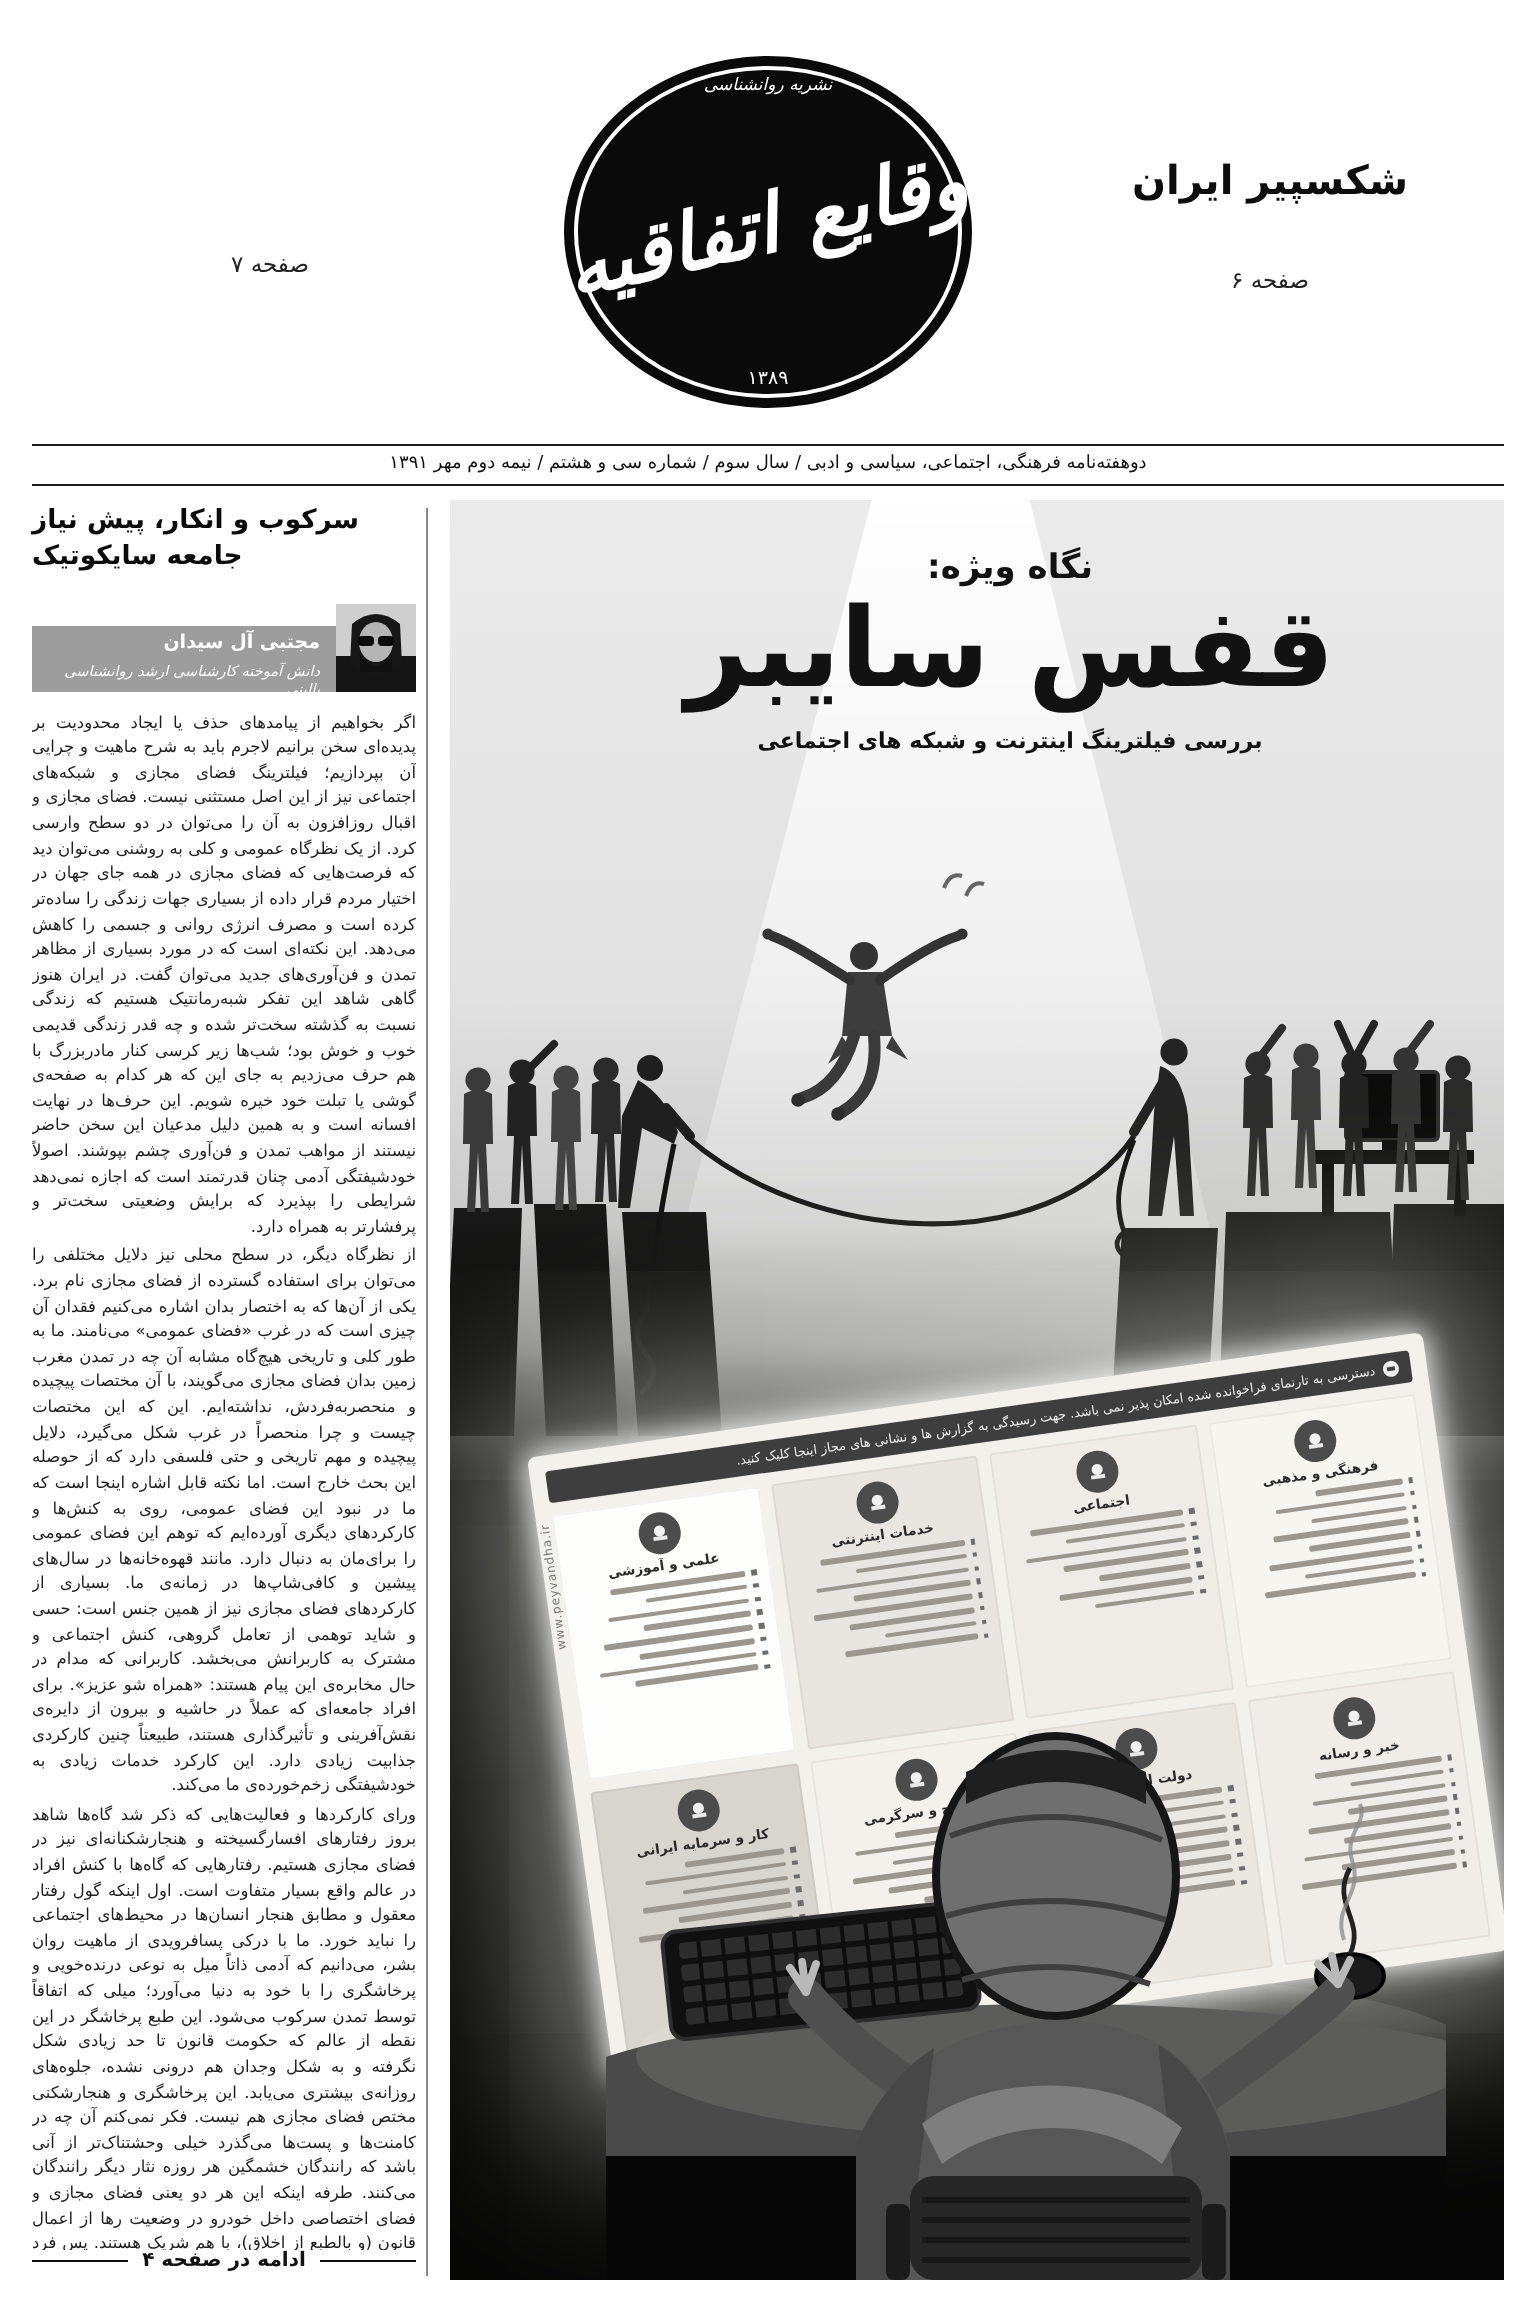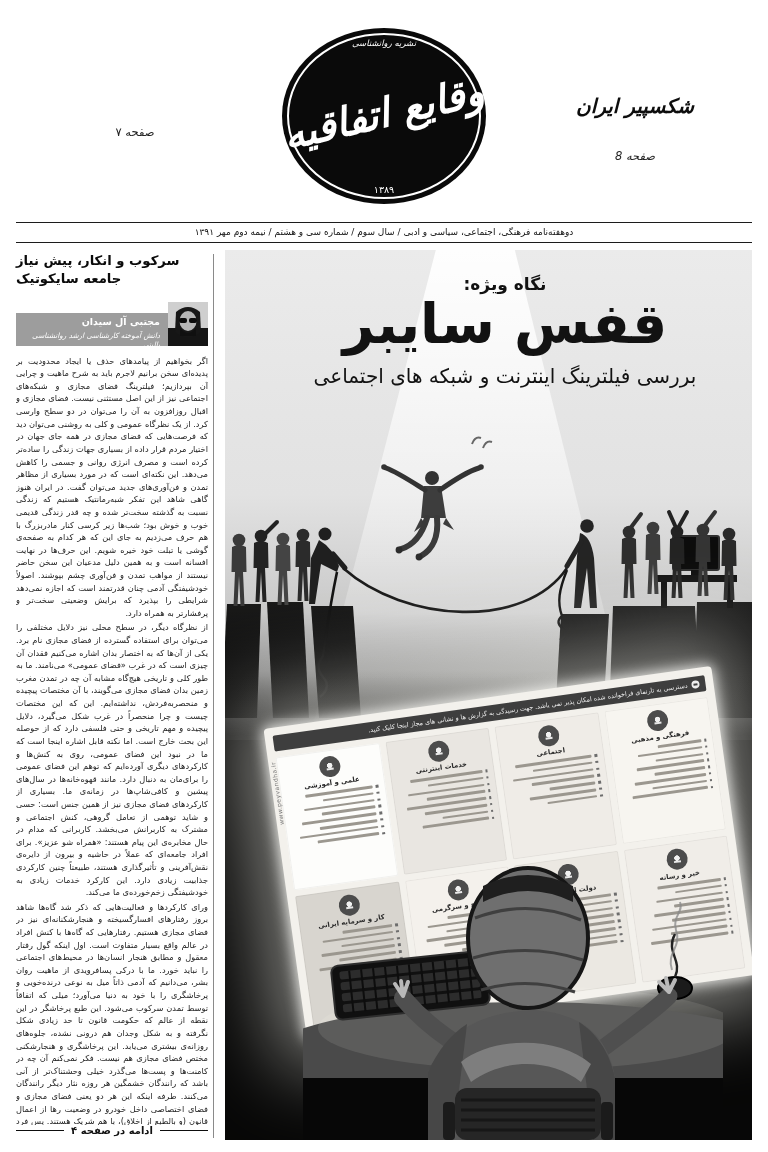--- a/index.html
+++ b/index.html
@@ -4,21 +4,21 @@
 <style>
   * { margin:0; padding:0; box-sizing:border-box; }
   html,body { width:768px; height:1152px; background:#ffffff; overflow:hidden;
               font-family:"DejaVu Sans", sans-serif; direction:rtl; }
   .page { position:relative; width:768px; height:1152px; background:#fff; color:#111; }
 
   
   .teaser { position:absolute; text-align:center; }
   .teaser-title { font-weight:bold; font-size:20px; color:#0d0d0d; }
   .teaser-page  { font-size:11.5px; color:#222; margin-top:31px; }
-  .teaser-right { left:530px; top:94px; width:210px;font-style:italic; }
+  .teaser-right { left:530px; top:78px; width:210px; }
   .teaser-left  { left:30px;  top:94px; width:210px; }
 
   .logo { position:absolute; left:282px; top:28px; width:204px; height:176px;
           background:#0a0a0a; border-radius:50%; display:flex; flex-direction:column;
           align-items:center; justify-content:space-between; padding:10px 0 9px 0; }
   .logo::after { content:""; position:absolute; inset:5px; border:2px solid #fff; border-radius:50%; }
   .logo-top  { color:#fff; font-size:8.5px; font-style:italic; z-index:1; }
   .logo-title{ color:#fff; font-size:40px; font-weight:bold; font-style:italic;
                transform:rotate(-13deg) translateY(-4px); z-index:1;
                font-family:"DejaVu Serif", serif; white-space:nowrap; }
@@ -51,21 +51,21 @@
   .feature { position:absolute; left:225px; top:250px; width:527px; height:890px;
              background:#070707; overflow:hidden; }
   .sky { position:absolute; left:0; top:0; right:0; height:490px;
          background:linear-gradient(to bottom,#ebebeb 0%,#e2e2e2 50%,#c9c9c9 74%,#8b8b8b 87%,#1a1a1a 99%); }
   .beam { position:absolute; left:0; top:0; width:100%; height:100%;
           clip-path:polygon(40% 0, 55% 0, 78% 100%, 16% 100%);
           background:linear-gradient(to bottom, rgba(255,255,255,.95), rgba(255,255,255,.25) 70%, rgba(255,255,255,0)); }
   .feature-head { position:absolute; top:24px; left:70px; width:420px; text-align:center; z-index:2; color:#121212; }
   .kicker { font-size:17px; font-weight:bold; }
   .feature-title { font-size:55px; font-weight:bold; line-height:1.05; margin-top:2px; letter-spacing:-1px; }
-  .feature-sub { font-size:20px; font-weight:normal; margin-top:10px; }
+  .feature-sub { font-size:11px; font-weight:bold; margin-top:10px; }
 
   .crowd-svg  { position:absolute; left:0; top:168px; width:527px; height:300px; z-index:1; }
   .dark-fade  { position:absolute; left:0; top:420px; width:100%; height:470px; z-index:3;
                 background:linear-gradient(to bottom, rgba(7,7,7,0), rgba(7,7,7,.9) 130px, #070707 210px); }
 
   
   .screen { position:absolute; left:58px; top:446px; width:452px; height:312px; z-index:5;
             background:#f3f1ec; border-radius:4px; transform:rotate(-8deg); padding:8px;
             box-shadow:0 0 80px 30px rgba(255,255,248,.5), 0 0 14px 2px rgba(255,255,255,.85); }
   .screen-url { position:absolute; left:1px; top:34px; writing-mode:vertical-rl; transform:rotate(180deg);
@@ -94,21 +94,21 @@
   .author-photo svg { display:block; }
 </style>
 </head>
 <body>
 
 <div class="page">
 
   <header>
     <div class="teaser teaser-right">
       <div class="teaser-title">شکسپیر ایران</div>
-      <div class="teaser-page">صفحه 8</div>
+      <div class="teaser-page">صفحه ۶</div>
     </div>
 
     <div class="logo">
       <div class="logo-top">نشریه روانشناسی</div>
       <div class="logo-title">وقایع اتفاقیه</div>
       <div class="logo-year">۱۳۸۹</div>
     </div>
 
     <div class="teaser teaser-left">
       <div class="teaser-page">صفحه ۷</div>

